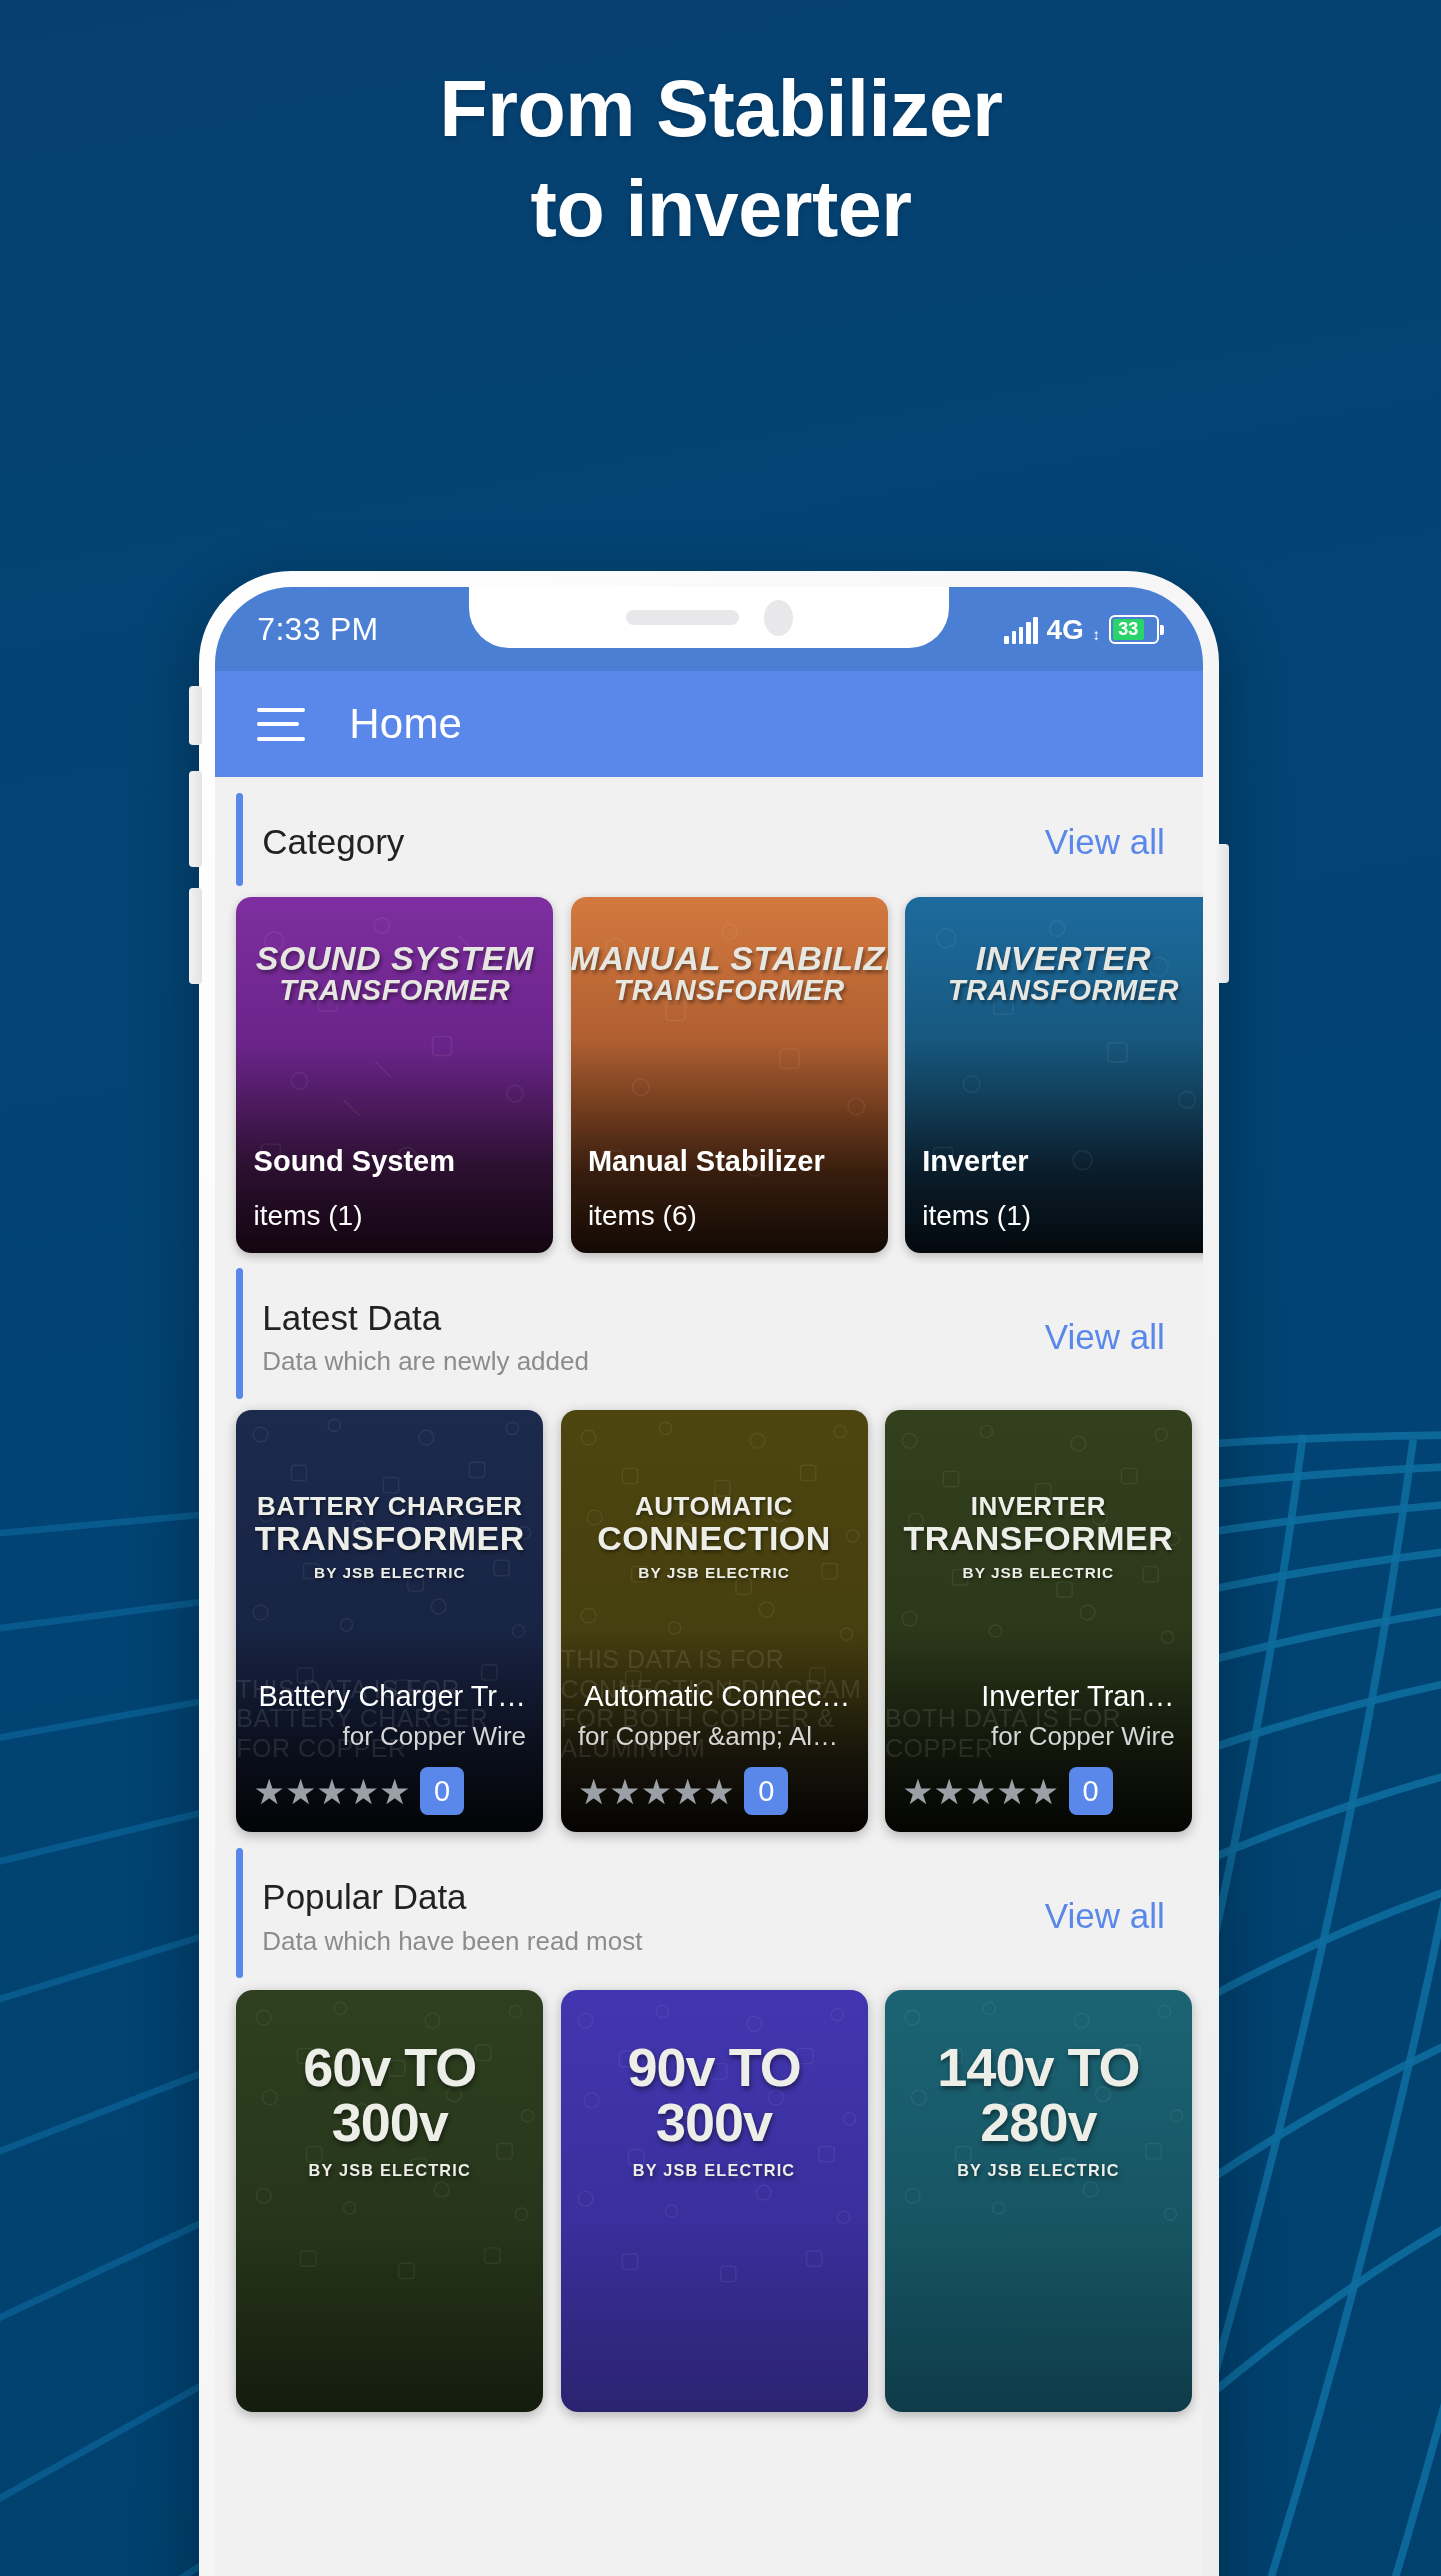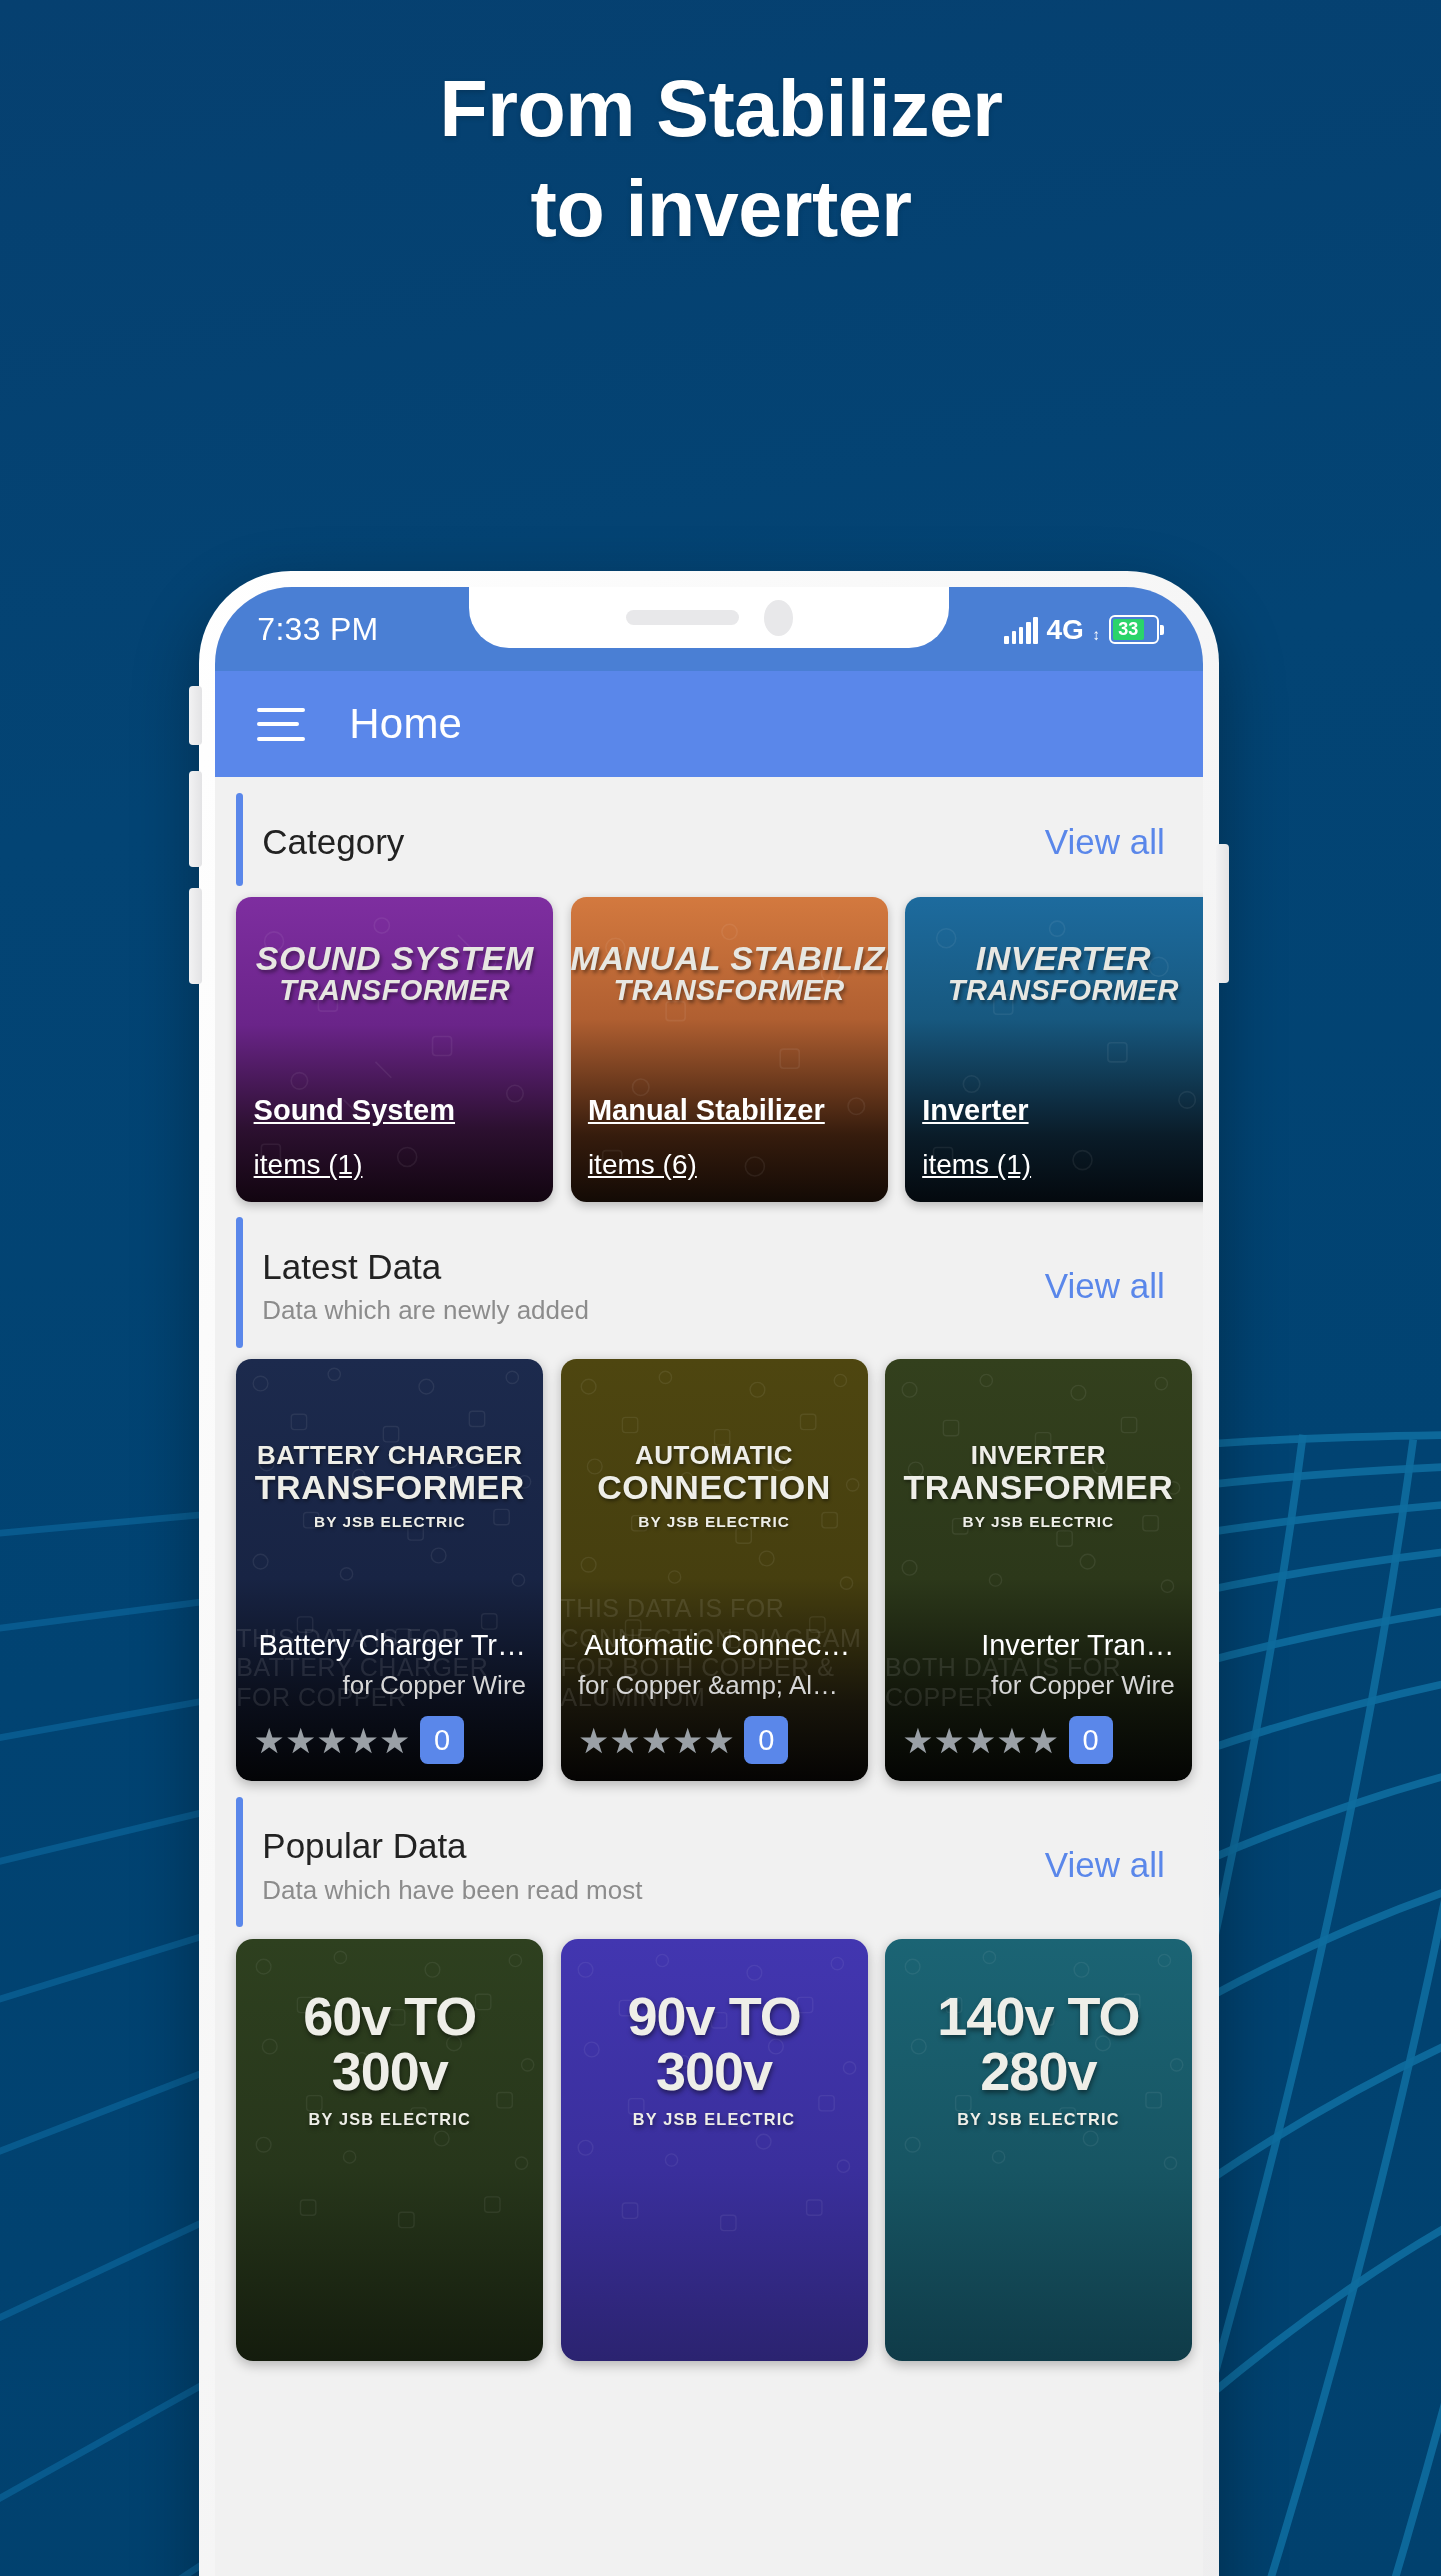--- a/index.html
+++ b/index.html
@@ -141,29 +141,28 @@
   .sh-text { padding-left: 26px; }
   .sh-title { font-size: 35px; color: #222; font-weight: 400; line-height: 1.25; }
   .sh-sub { font-size: 26px; color: #8c8c8c; margin-top: 6.7px; }
   .viewall { color: #5a87ea; font-size: 35px; white-space: nowrap; cursor: pointer; }
 
   .hscroll { display: flex; gap: 17.3px; padding: 0 9.6px 0 21px; }
 
   
   .cat-card {
     flex: 0 0 auto;
-    width: 317px; height: 305px;
+    width: 317px; height: 356px;
     border-radius: 15.4px;
     overflow: hidden;
     position: relative;
     box-shadow: 0 3.8px 9.6px rgba(0,0,0,.22);
     display: flex; flex-direction: column; justify-content: flex-end;
     padding: 0 17.3px 21px 17.3px;
     color: #fff;
-    text-decoration: underline;
   }
   .cat-banner {
     position: absolute; left: 0; right: 0; top: 44px;
     text-align: center;
     font-style: italic; font-weight: 800;
     color: #e7e7e2;
     text-shadow: 1.9px 2.9px 3.8px rgba(0,0,0,.38);
     line-height: 1.02;
     letter-spacing: 0.5px;
     white-space: nowrap;

